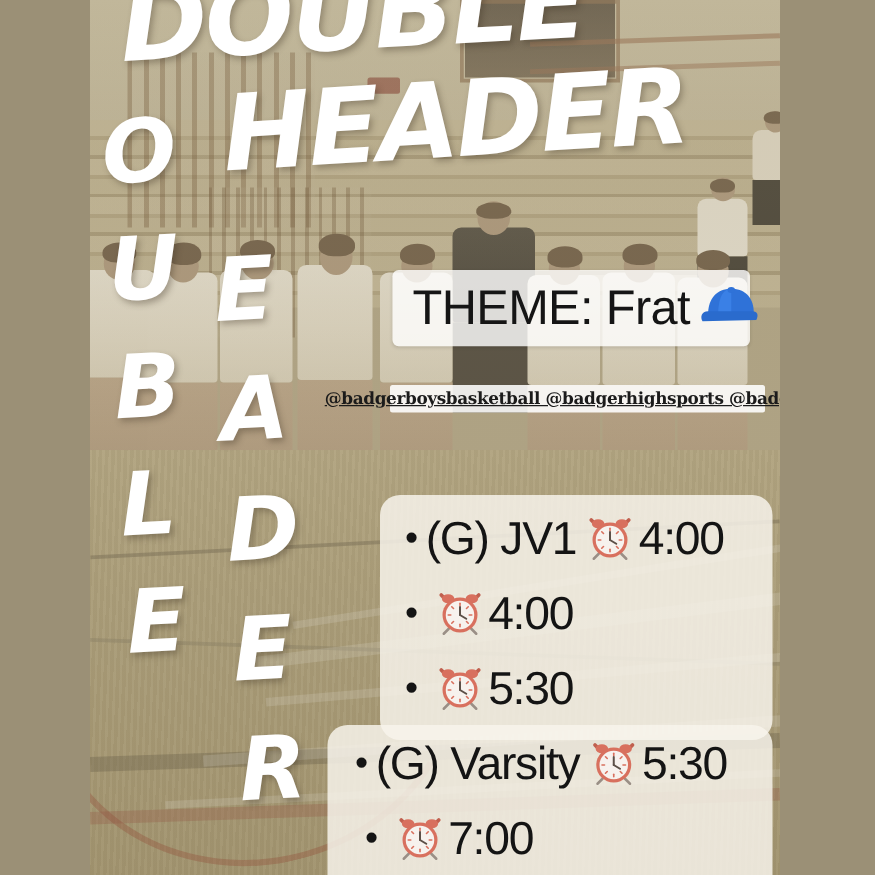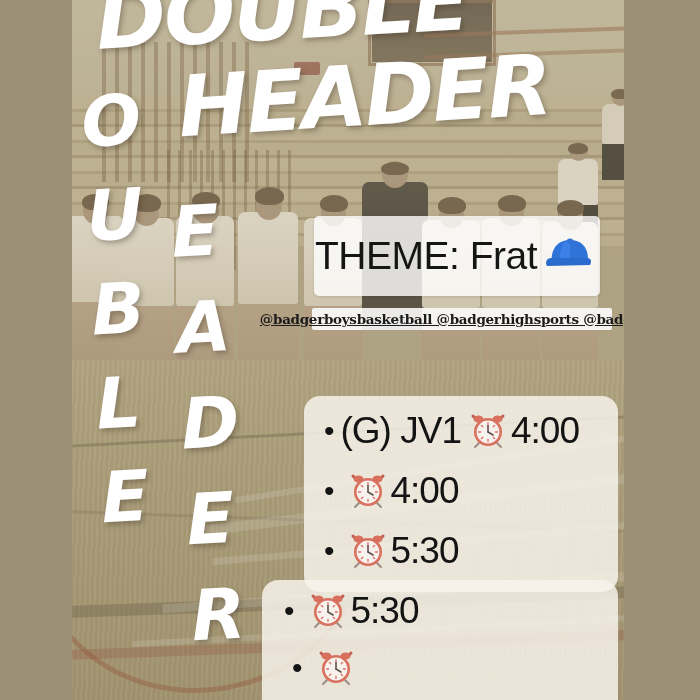--- a/index.html
+++ b/index.html
@@ -207,26 +207,26 @@
   #vert-header {
     left: 182px; top: 196px;
     transform: rotate(-3deg);
   }
   #vert-header span { margin-bottom: 26px; }
 
   
   #theme-box {
     position: absolute;
     left: 314px; top: 216px;
-    width: 286px; height: 80px;
+    width: 286px; height: 61px;
     background: rgba(255,255,255,.80);
     border-radius: 5px;
     display: flex;
     align-items: center;
-    padding-left: 1px;
+    padding-left: 16px;
     box-sizing: border-box;
     box-shadow: 0 1px 3px rgba(0,0,0,.12);
   }
   #theme-text {
     font-family: "Liberation Sans", sans-serif;
     font-size: 39px;
     color: #151515;
     letter-spacing: -.5px;
     white-space: nowrap;
   }
@@ -558,20 +558,21 @@
           </g>
           <line x1="18" y1="19" x2="18" y2="12.6" stroke="#5c5048" stroke-width="1.6" stroke-linecap="round"></line>
           <line x1="18" y1="19" x2="23" y2="22" stroke="#5c5048" stroke-width="1.6" stroke-linecap="round"></line>
         </svg>
       </span>
       <span>5:30</span>
     </li>
 
     <li class="sched-row r3">
       <span class="sched-bullet">•</span>
+      <span>(G) Varsity</span>
       <span class="sched-clock">
         <svg class="emoji-svg" width="36" height="36" viewBox="0 0 36 36">
           <path d="M6 6 L3 3 M30 6 L33 3" stroke="#c0604f" stroke-width="3" stroke-linecap="round"></path>
           <ellipse cx="8.5" cy="6" rx="5" ry="3.6" fill="#d8705e"></ellipse>
           <ellipse cx="27.5" cy="6" rx="5" ry="3.6" fill="#d8705e"></ellipse>
           <path d="M9 30 L5 34 M27 30 L31 34" stroke="#9a8f86" stroke-width="2" stroke-linecap="round"></path>
           <circle cx="18" cy="19" r="14" fill="#d8705e"></circle>
           <circle cx="18" cy="19" r="11.4" fill="#f7f2ee"></circle>
           <g stroke="#d8705e" stroke-width="1.3" stroke-linecap="round">
             <line x1="18" y1="9.6" x2="18" y2="11.6"></line>
@@ -607,20 +608,21 @@
             <line x1="25.4" y1="19" x2="27.4" y2="19"></line>
             <line x1="11.4" y1="12.4" x2="12.8" y2="13.8"></line>
             <line x1="23.2" y1="24.2" x2="24.6" y2="25.6"></line>
             <line x1="24.6" y1="12.4" x2="23.2" y2="13.8"></line>
             <line x1="12.8" y1="24.2" x2="11.4" y2="25.6"></line>
           </g>
           <line x1="18" y1="19" x2="18" y2="12.6" stroke="#5c5048" stroke-width="1.6" stroke-linecap="round"></line>
           <line x1="18" y1="19" x2="23" y2="22" stroke="#5c5048" stroke-width="1.6" stroke-linecap="round"></line>
         </svg>
       </span>
+      <span>7:00</span>
     </li>
 
   </ul>
 
   <div class="side-bar" id="side-bar-left"></div>
   <div class="side-bar" id="side-bar-right"></div>
 
 </div>
 
 </body></html>

